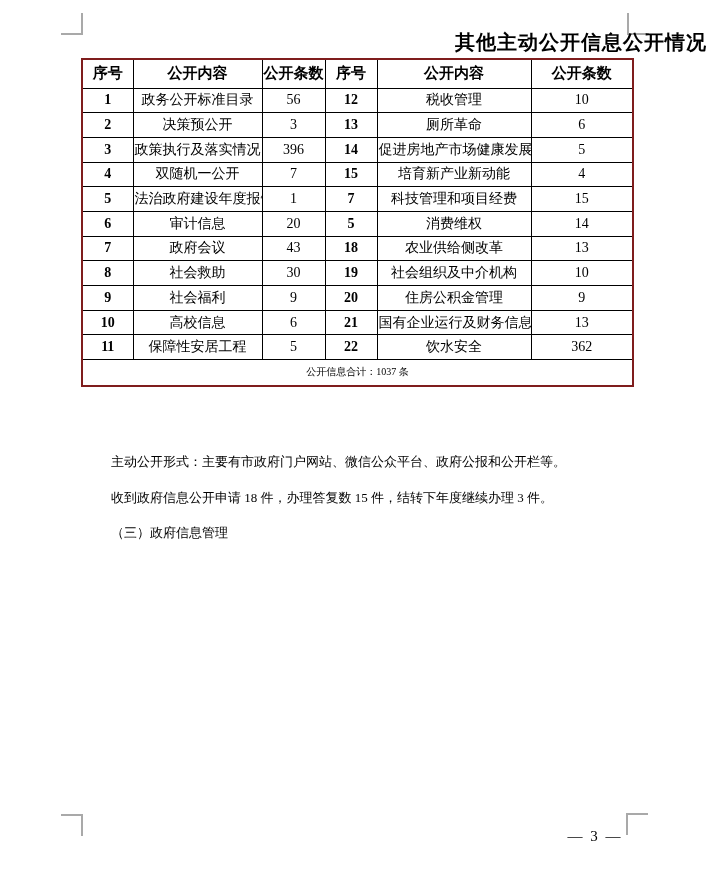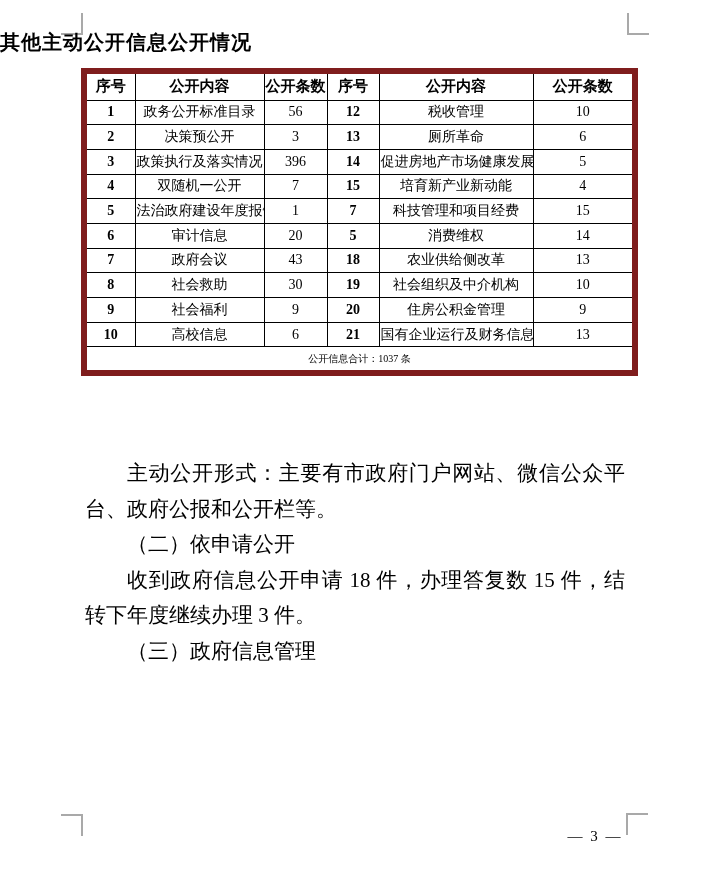--- a/index.html
+++ b/index.html
@@ -18,52 +18,52 @@
   .corner.tl { left: 61px;  top: 13px;  border-right: 2px solid #a9a9a9; border-bottom: 2px solid #a9a9a9; }
   .corner.tr { left: 627px; top: 13px;  border-left: 2px solid #a9a9a9;  border-bottom: 2px solid #a9a9a9; }
   .corner.bl { left: 61px;  top: 814px; border-right: 2px solid #a9a9a9; border-top: 2px solid #a9a9a9; }
   .corner.br { left: 626px; top: 813px; border-left: 2px solid #a9a9a9;  border-top: 2px solid #a9a9a9; }
 
   .title {
     position: absolute;
     top: 29px; left: 0;
     width: 707px;
     margin: 0;
-    text-align: left;
+    text-align: right;
     font-size: 20px;
     font-weight: bold;
     letter-spacing: 1px;
   }
 
   .data-table {
     position: absolute;
-    left: 81px; top: 68px;
+    left: 81px; top: 58px;
     width: 551px;
     border-collapse: collapse;
     table-layout: fixed;
-    border: 6px solid #7f1d1d;
+    border: 2px solid #7f1d1d;
   }
   .data-table th, .data-table td {
     border: 1px solid #000;
     text-align: center;
     vertical-align: middle;
     padding: 0 1px;
     overflow: hidden;
     white-space: nowrap;
   }
   .data-table th { height: 29px; font-size: 15px; font-weight: bold; }
   .data-table tbody td { height: 24.7px; font-size: 14px; font-weight: normal; }
   .data-table td.col-num { font-weight: bold; }
   .data-table .footer-cell { height: 26px; font-size: 10px; font-weight: normal; }
 
   .body-text {
     position: absolute;
-    left: 85px; top: 456px;
+    left: 85px; top: 444px;
     width: 540px;
-    font-size: 21px;
+    font-size: 13px;
     line-height: 35.6px;
     text-align: justify;
   }
   .body-text p { margin: 0; text-indent: 2em; }
 
   .page-number {
     position: absolute;
     left: 560px; top: 828px;
     width: 70px;
     text-align: center;
@@ -177,30 +177,37 @@
           <td class="col-count">9</td>
         </tr>
         <tr>
           <td class="col-num">10</td>
           <td class="col-content">高校信息</td>
           <td class="col-count">6</td>
           <td class="col-num">21</td>
           <td class="col-content">国有企业运行及财务信息</td>
           <td class="col-count">13</td>
         </tr>
+        <tr>
+          <td class="col-num">11</td>
+          <td class="col-content">保障性安居工程</td>
+          <td class="col-count">5</td>
+          <td class="col-num">22</td>
+          <td class="col-content">饮水安全</td>
+          <td class="col-count">362</td>
+        </tr>
       </tbody>
     <tfoot>
       <tr>
         <td class="footer-cell" colspan="6">公开信息合计：1037 条</td>
       </tr>
     </tfoot>
   </table>
 
   <div class="body-text">
       <p>主动公开形式：主要有市政府门户网站、微信公众平台、政府公报和公开栏等。</p>
-      <p>（二）依申请公开</p>
       <p>收到政府信息公开申请 18 件，办理答复数 15 件，结转下年度继续办理 3 件。</p>
       <p>（三）政府信息管理</p>
     </div>
 
   <div class="page-number">— 3 —</div>
 
 </div>
 
 </body></html>

